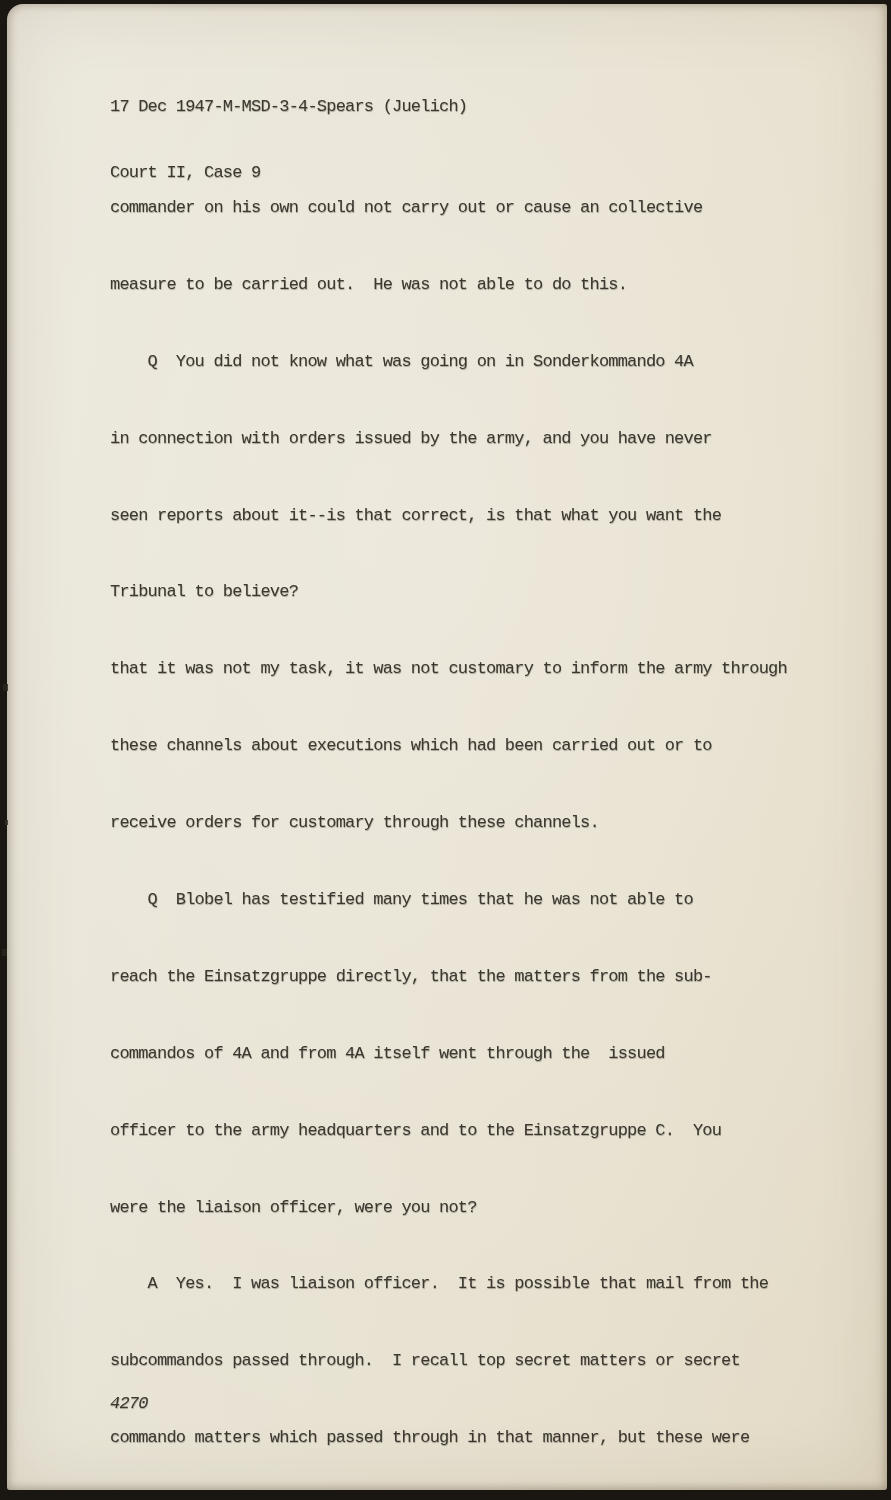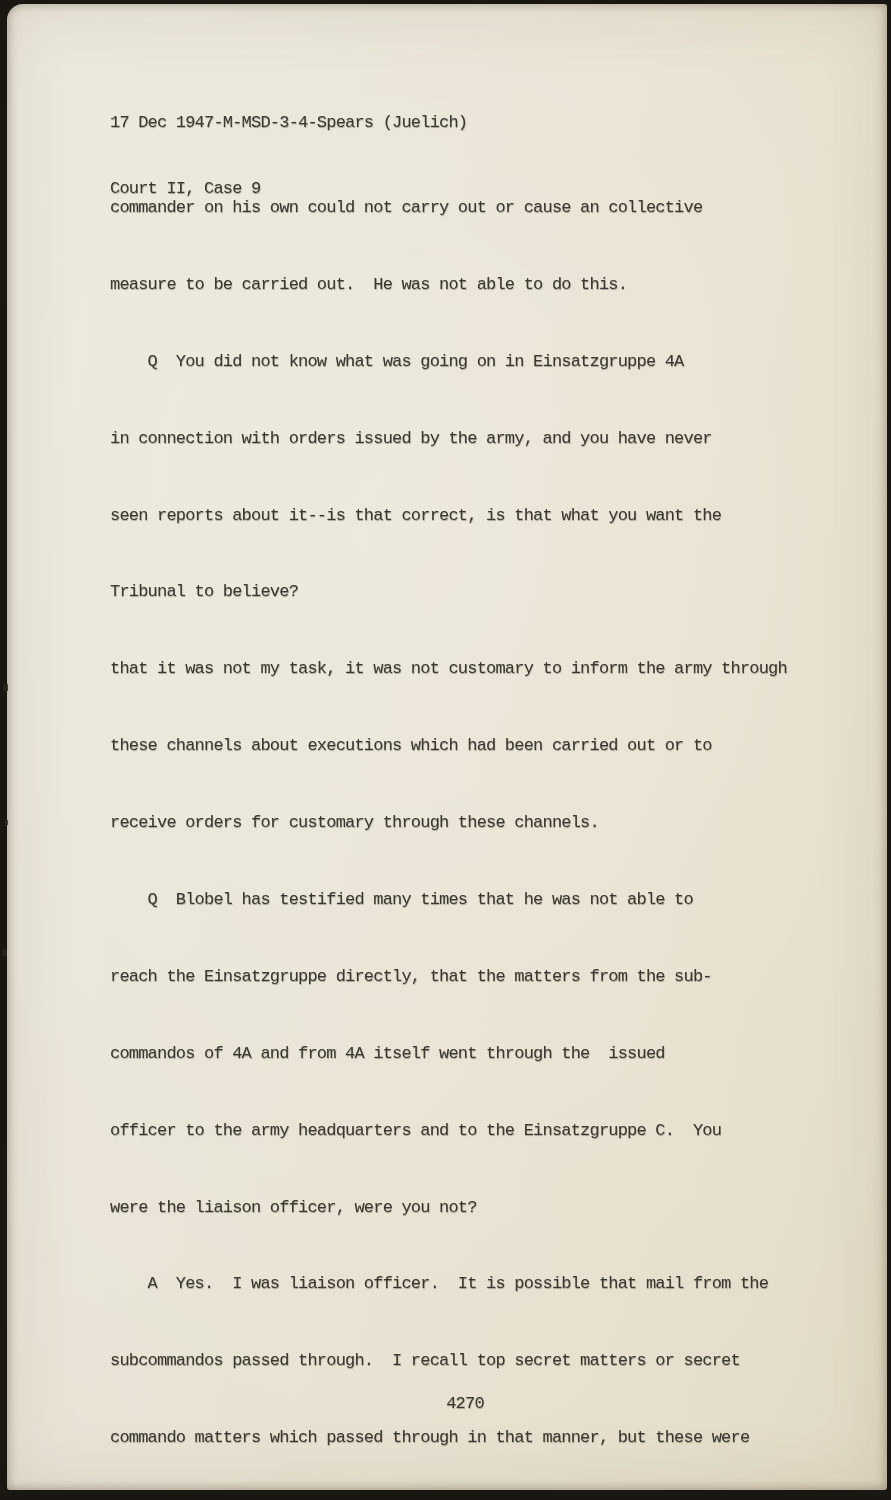--- a/index.html
+++ b/index.html
@@ -46,56 +46,56 @@
   .typed {
     color: #3c3830;
     text-shadow: 0.4px 0.5px 0.7px rgba(58, 54, 46, 0.38);
     letter-spacing: -0.8px;
     font-size: 17px;
     white-space: pre;
   }
   .header {
     position: absolute;
     left: 103px;
-    top: 64px;
+    top: 48px;
     line-height: 22px;
   }
   .body-text {
     position: absolute;
     left: 103px;
     top: 147px;
     width: 740px;
   }
   .line {
     height: 38.9px;
     line-height: 38.9px;
   }
   .pagenum {
     position: absolute;
     left: 103px;
     top: 1386px;
     width: 710px;
-    text-align: center;
     line-height: 28px;
+    font-style: italic;
   }
 </style>
 </head>
 <body>
 
 <div class="paper">
 
   <div class="header typed">
     <div>17 Dec 1947-M-MSD-3-4-Spears (Juelich)</div>
     <div>Court II, Case 9</div>
   </div>
 
   <div class="body-text typed">
     <div class="line">commander on his own could not carry out or cause an collective</div>
     <div class="line">measure to be carried out.  He was not able to do this.</div>
-    <div class="line">    Q  You did not know what was going on in Einsatzgruppe 4A</div>
+    <div class="line">    Q  You did not know what was going on in Sonderkommando 4A</div>
     <div class="line">in connection with orders issued by the army, and you have never</div>
     <div class="line">seen reports about it--is that correct, is that what you want the</div>
     <div class="line">Tribunal to believe?</div>
     <div class="line">that it was not my task, it was not customary to inform the army through</div>
     <div class="line">these channels about executions which had been carried out or to</div>
     <div class="line">receive orders for customary through these channels.</div>
     <div class="line">    Q  Blobel has testified many times that he was not able to</div>
     <div class="line">reach the Einsatzgruppe directly, that the matters from the sub-</div>
     <div class="line">commandos of 4A and from 4A itself went through the  issued</div>
     <div class="line">officer to the army headquarters and to the Einsatzgruppe C.  You</div>

